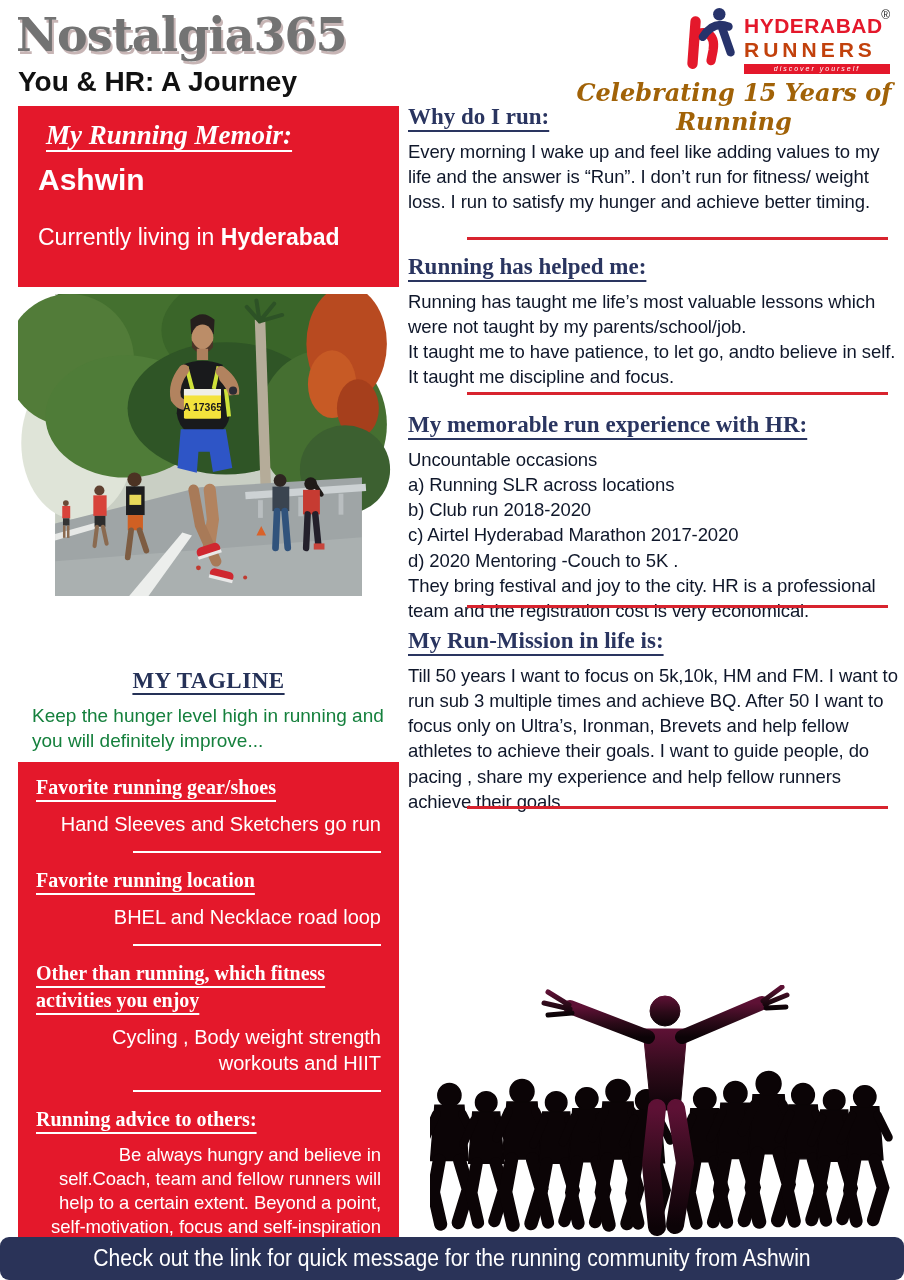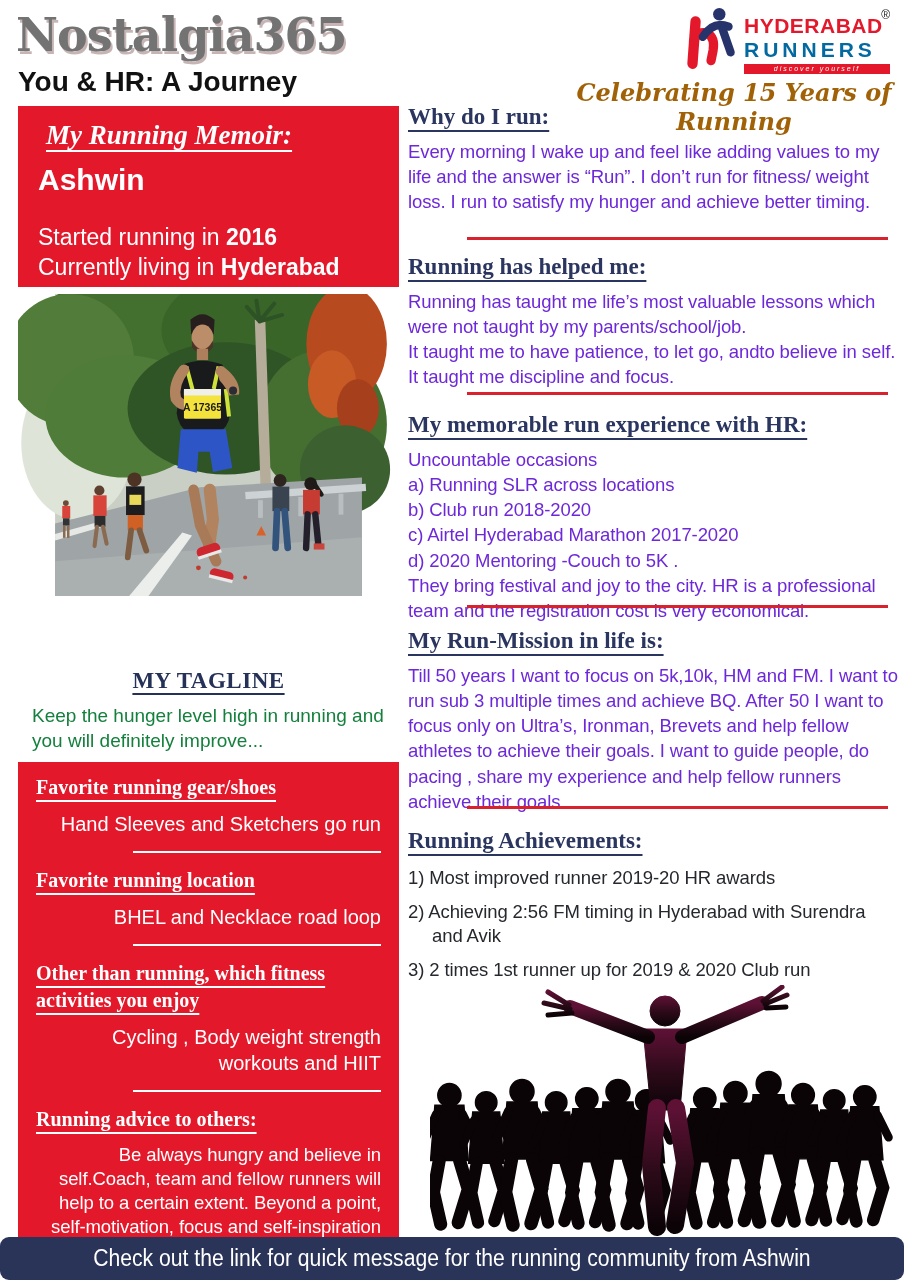--- a/index.html
+++ b/index.html
@@ -15,21 +15,21 @@
     letter-spacing:-1px; color:#737373; text-shadow:2px 3px 0 rgba(70,10,10,.30);
   }
   .subtitle {
     position:absolute; left:18px; top:66px;
     font-size:28px; font-weight:bold; color:#111;
   }
   .logo { position:absolute; right:12px; top:6px; width:210px; display:flex; gap:6px; }
   .logo-mark { width:56px; height:66px; flex:0 0 auto; }
   .logo-text { display:flex; flex-direction:column; padding-top:8px; }
   .logo-hyd { color:#e4182b; font-weight:bold; font-size:21px; letter-spacing:.5px; }
-  .logo-run { color:#0369a1; font-weight:bold; font-size:21px; letter-spacing:4px; }
+  .logo-run { color:#c2410c; font-weight:bold; font-size:21px; letter-spacing:4px; }
   .logo-strap {
     margin-top:2px; background:#e4182b; color:#fff; font-size:7px; font-style:italic;
     letter-spacing:2px; text-align:center; padding:1px 4px 2px; width:146px;
   }
   .logo-reg { position:absolute; right:2px; top:2px; font-size:12px; color:#222; }
   .celebrating {
     position:absolute; right:10px; top:78px; width:320px; text-align:center;
     font-family:"DejaVu Serif", serif; font-style:italic; font-weight:bold;
     font-size:24px; color:#a16207;
   }
@@ -72,21 +72,21 @@
   
   .rightcol { position:absolute; left:408px; top:0; width:490px; height:1108px; }
   .sec { position:absolute; left:0; width:100%; }
   .sec-h {
     font-family:"Liberation Serif", serif; font-weight:bold; font-size:23px;
     color:#2a3560; text-decoration:underline; text-decoration-thickness:2px;
     text-underline-offset:6px;
   }
   .sec-b {
     margin-top:9px; font-size:18.5px; line-height:1.36; letter-spacing:-.1px;
-    color:#6d28d9; white-space:pre-line;
+    color:#0f172a; white-space:pre-line;
   }
   .rdiv { position:absolute; height:2.5px; background:#d8232e; width:86%; left:12%; }
   .ach-items { margin-top:12px; }
   .ach-item {
     font-size:18.5px; line-height:1.3; margin-bottom:10px;
     padding-left:24px; text-indent:-24px; letter-spacing:-.1px;
   }
   .crowd { position:absolute; left:430px; top:985px; width:470px; height:252px; }
   .crowd svg { display:block; width:100%; height:100%; }
   
@@ -119,21 +119,20 @@
     <span class="logo-strap">discover yourself</span>
   </div>
   <span class="logo-reg">®</span>
 </div>
 <div class="celebrating">Celebrating 15 Years of Running</div>
 
 <div class="memoir">
   <div class="memoir-h">My Running Memoir:</div>
   <div class="memoir-name">Ashwin</div>
   <div class="memoir-lines">
-    <div><span>Started running in </span><b>2016</b></div>
     <div><span>Currently living in </span><b>Hyderabad</b></div>
   </div>
 </div>
 
 <div class="photo">
   <svg viewBox="0 0 381 375">
     <rect width="381" height="375" fill="#c9cfc4"></rect>
     <ellipse cx="28" cy="185" rx="70" ry="95" fill="#dfe4d8"></ellipse>
     <ellipse cx="140" cy="58" rx="175" ry="92" fill="#44702f"></ellipse>
     <ellipse cx="18" cy="82" rx="80" ry="82" fill="#527c39"></ellipse>
@@ -273,28 +272,20 @@
 They bring festival and joy to the city. HR is a professional team and the registration cost is very economical.</div>
   </div>
   <div class="rdiv" style="top:605px"></div>
 
   <div class="sec" style="top:628px">
     <div class="sec-h">My Run-Mission in life is:</div>
     <div class="sec-b">Till 50 years I want to focus on 5k,10k, HM and FM. I want to run sub 3 multiple times and achieve BQ. After 50 I want to focus only on Ultra’s, Ironman, Brevets and help fellow athletes to achieve their goals. I want to guide people, do pacing , share my experience and help fellow runners achieve their goals.</div>
   </div>
   <div class="rdiv" style="top:806px"></div>
 
-  <div class="sec" style="top:828px">
-    <div class="sec-h">Running Achievements:</div>
-    <div class="ach-items">
-      <div class="ach-item">1) Most improved runner 2019-20 HR awards</div>
-      <div class="ach-item">2) Achieving 2:56 FM timing in Hyderabad with Surendra and Avik</div>
-      <div class="ach-item">3) 2 times 1st runner up for 2019 &amp; 2020 Club run</div>
-    </div>
-  </div>
 </div>
 
 <div class="crowd">
   <svg viewBox="0 0 470 252">
     <defs>
       <linearGradient id="mar" x1="0" y1="0" x2="0" y2="1">
         <stop offset="0" stop-color="#5e1135"></stop>
         <stop offset="0.55" stop-color="#2b0a18"></stop>
         <stop offset="1" stop-color="#0c0307"></stop>
       </linearGradient>

